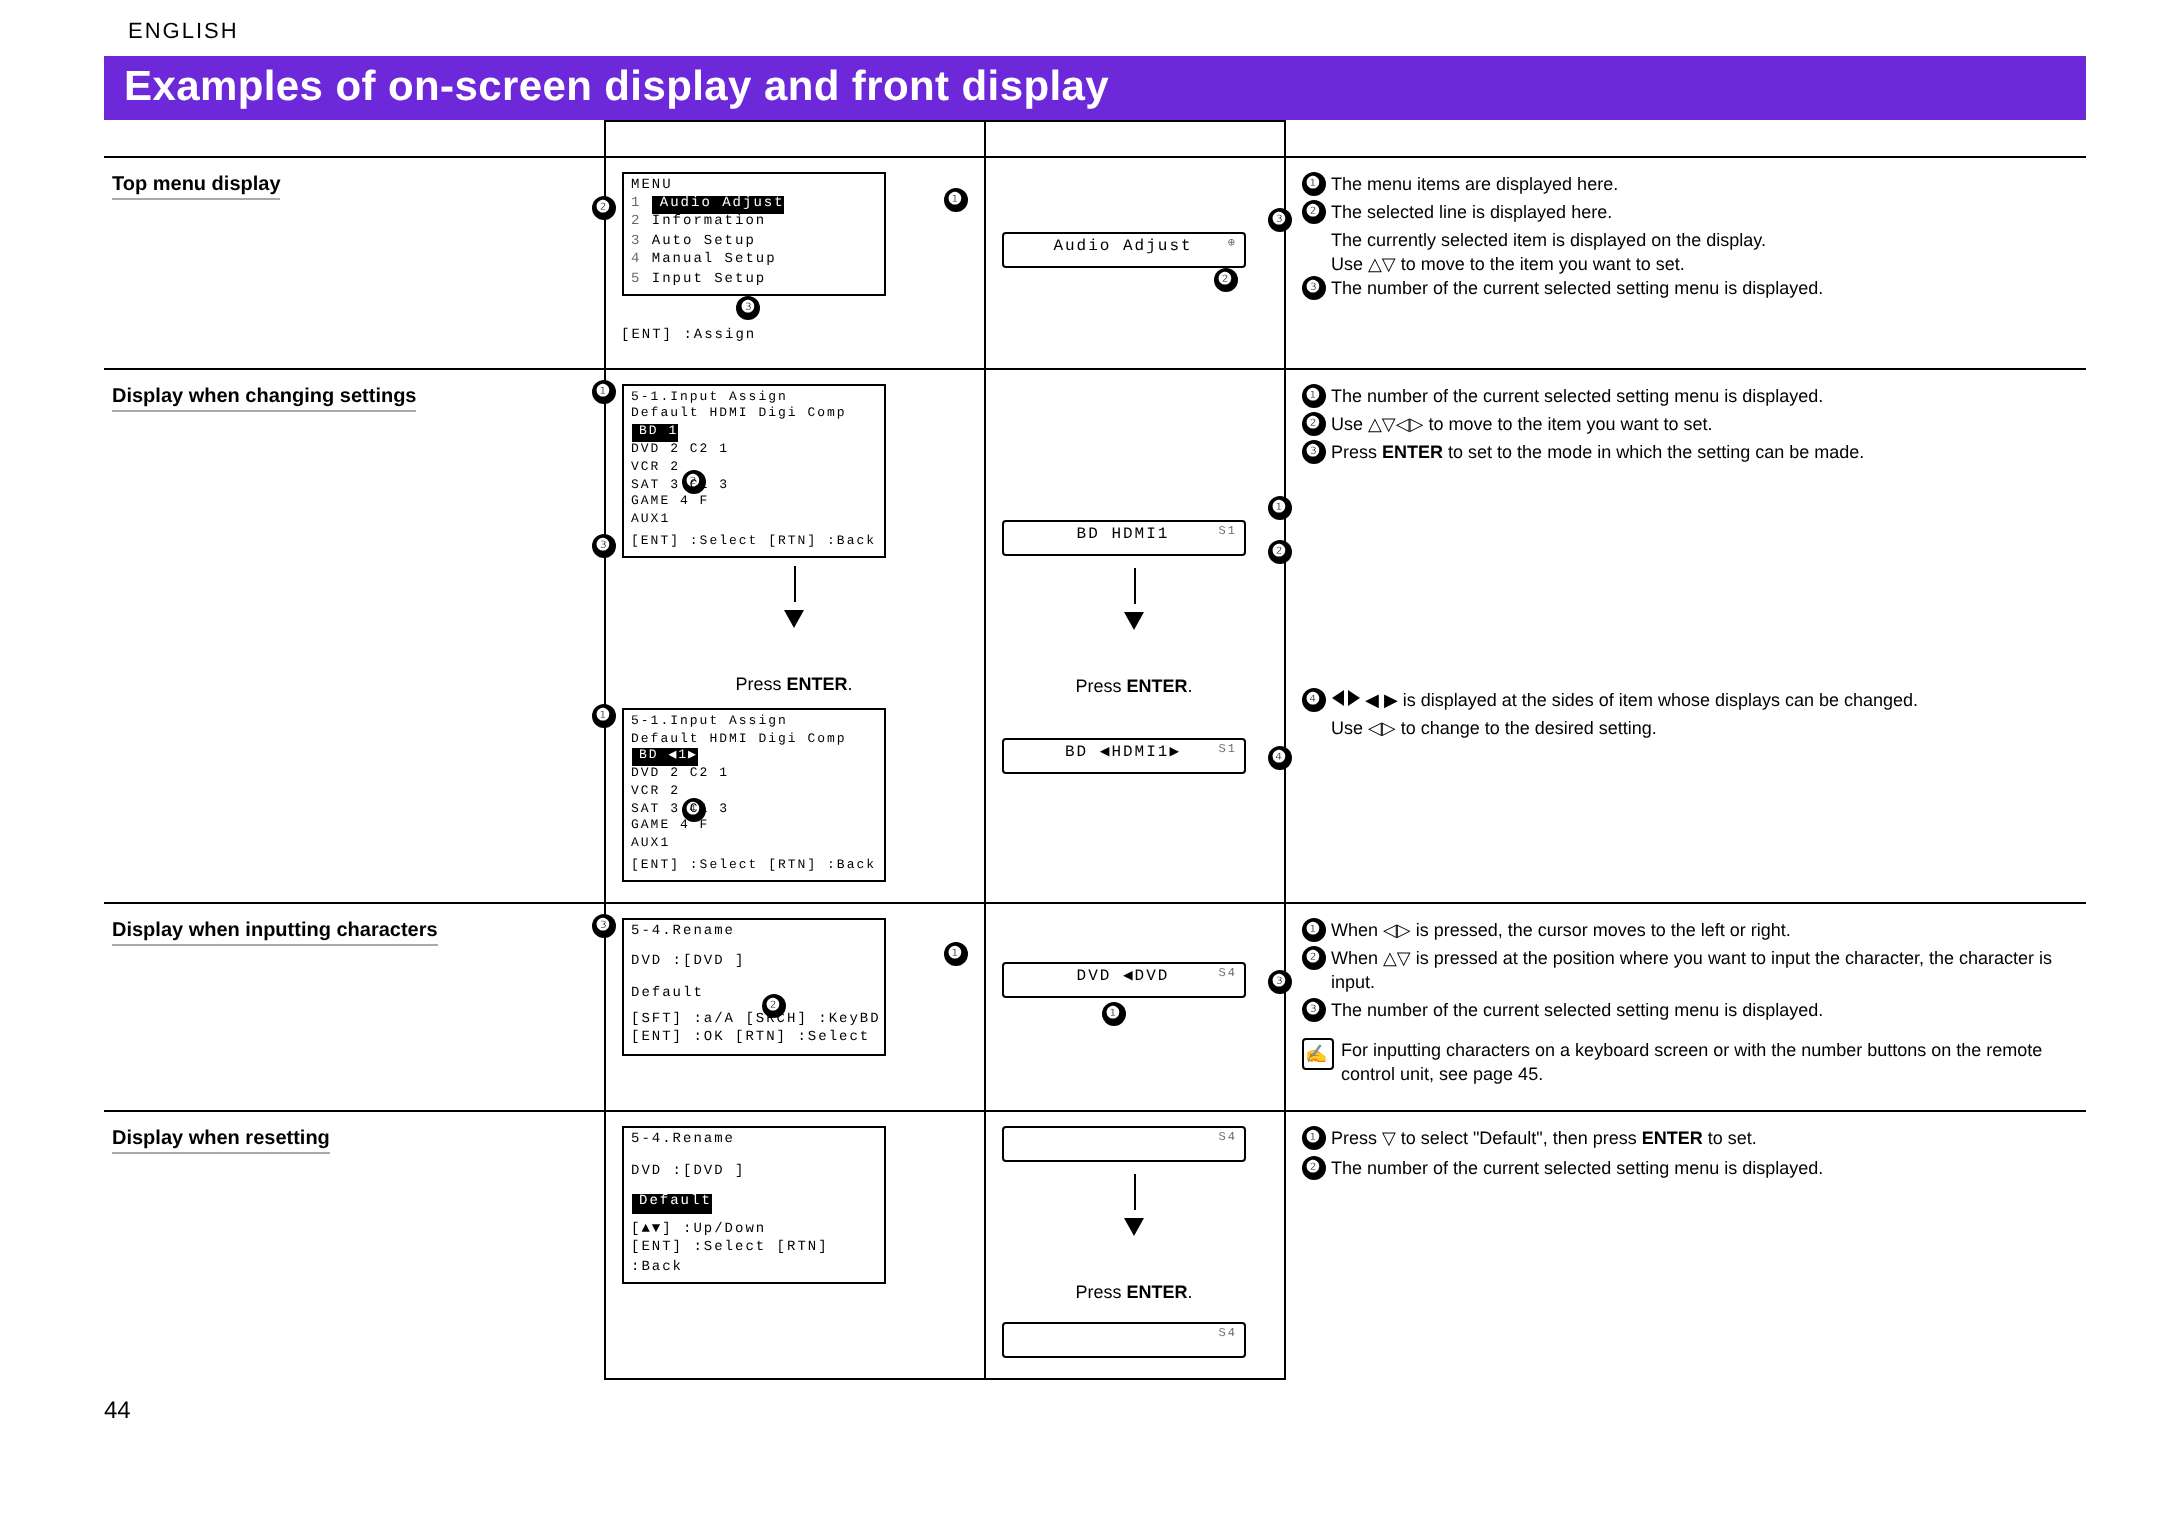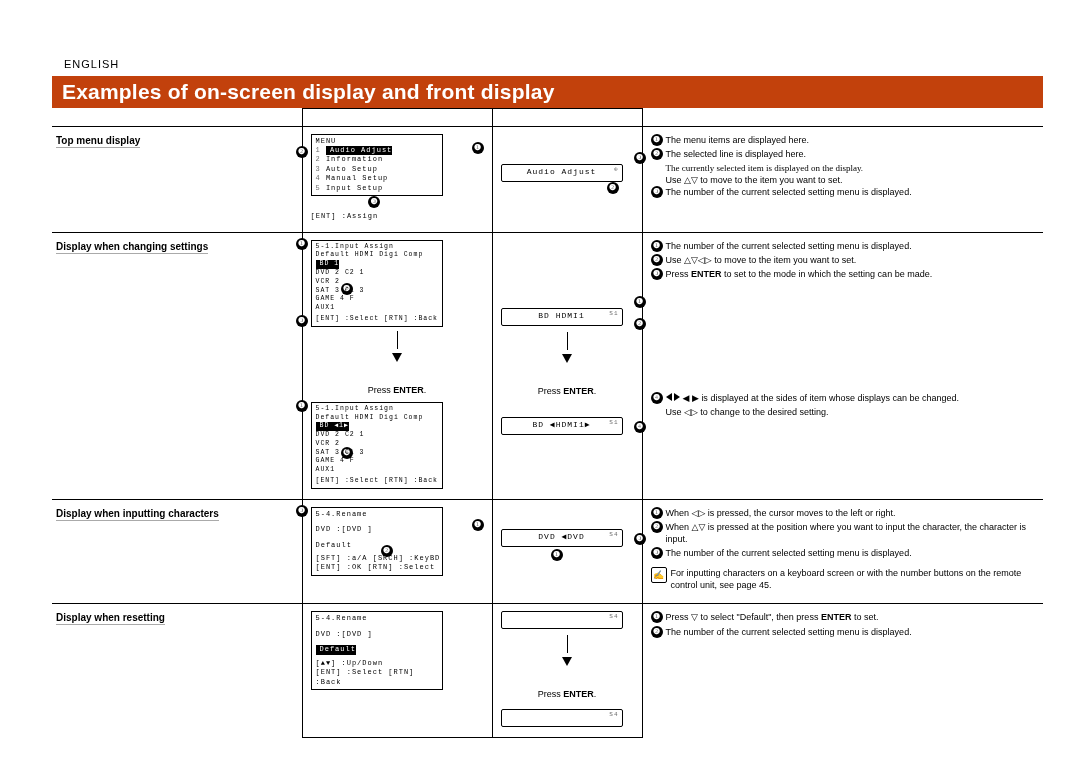--- a/index.html
+++ b/index.html
@@ -5,31 +5,30 @@
   body {
     margin: 0;
     background: #fff;
     font-family: Arial, Helvetica, sans-serif;
     color: #000;
     width: 1080px;
     box-sizing: border-box;
   }
   .page {
     padding: 8px 37px 20px 52px;
-    margin-top: 48px;
   }
   .langbar {
     font-size: 11px;
     padding: 2px 6px;
     letter-spacing: 1px;
     margin-bottom: 4px;
     margin-left: 6px;
   }
   .banner {
-    background: #c2410c;
+    background: #6d28d9;
     color: #fff;
     font-size: 21px;
     font-weight: bold;
     padding: 4px 10px;
     letter-spacing: 0.2px;
   }
   .intro {
     font-size: 9px;
     margin: 6px 0 10px 6px;
   }
@@ -176,21 +175,21 @@
       </td>
       <td>
         <div class="note-line">
               <span class="bnum">❶</span>
               <span class="t">The menu items are displayed here.</span>
             </div>
         <div class="note-line">
               <span class="bnum">❷</span>
               <span class="t">The selected line is displayed here.</span>
             </div>
-        <div style="padding-left:15px;font-family:Liberation Serif, serif;">The currently selected item is displayed on the display.</div>
+        <div style="padding-left:15px;">The currently selected item is displayed on the display.</div>
         <div style="padding-left:15px;">Use △▽ to move to the item you want to set.</div>
         <div class="note-line">
               <span class="bnum">❸</span>
               <span class="t">The number of the current selected setting menu is displayed.</span>
             </div>
       </td>
     </tr>
 
     <tr>
       <td style="border-left:none;">
@@ -367,13 +366,14 @@
             </div>
         <div class="note-line">
               <span class="bnum">❷</span>
               <span class="t">The number of the current selected setting menu is displayed.</span>
             </div>
       </td>
     </tr>
   </tbody>
     </table>
 
+  <div class="pnum">44</div>
 </div>
 
 </body></html>

